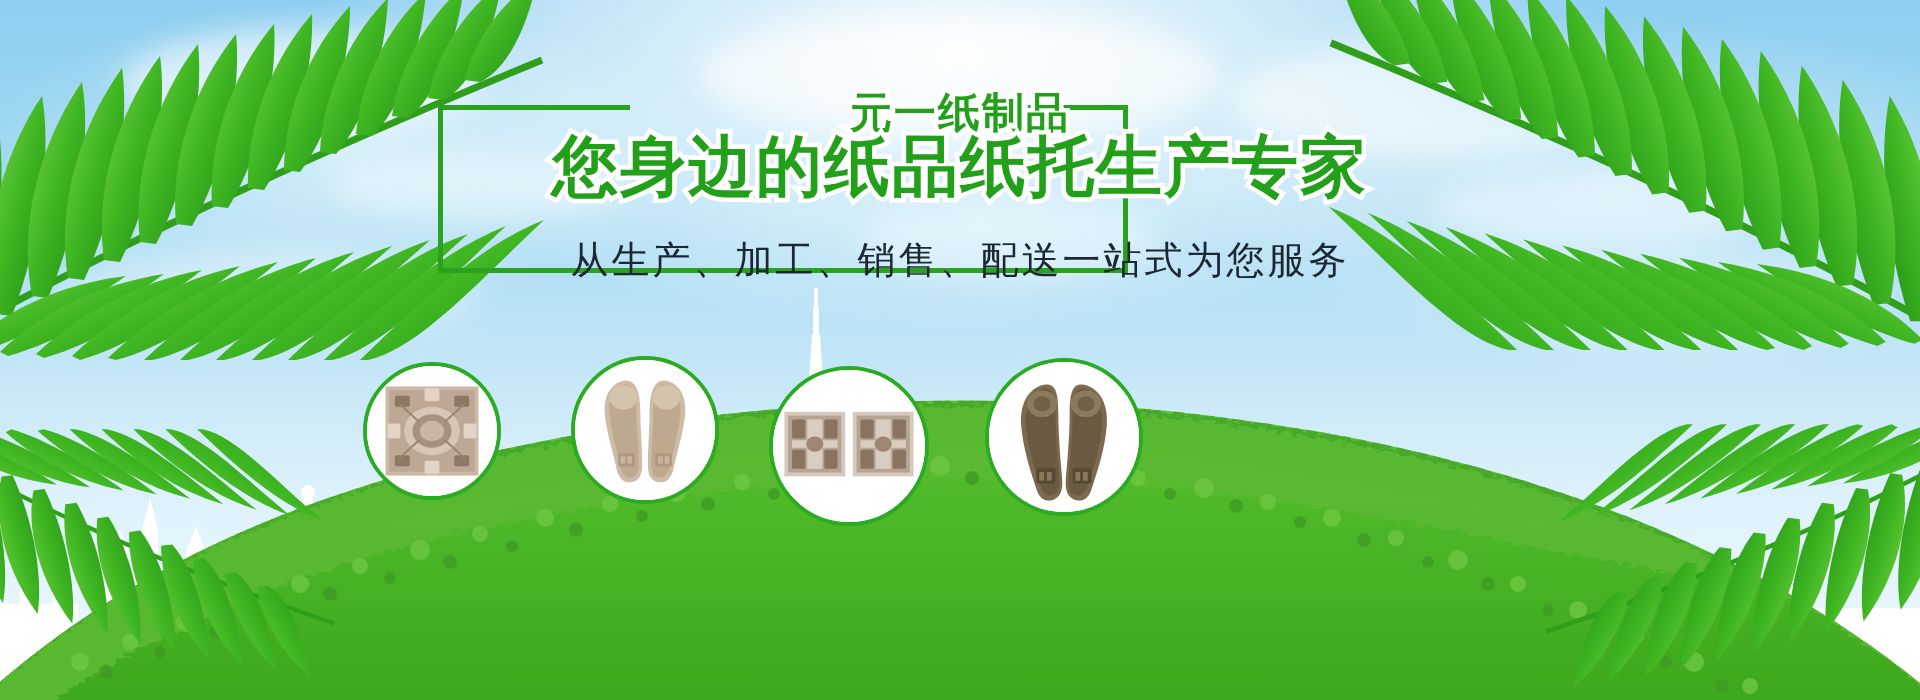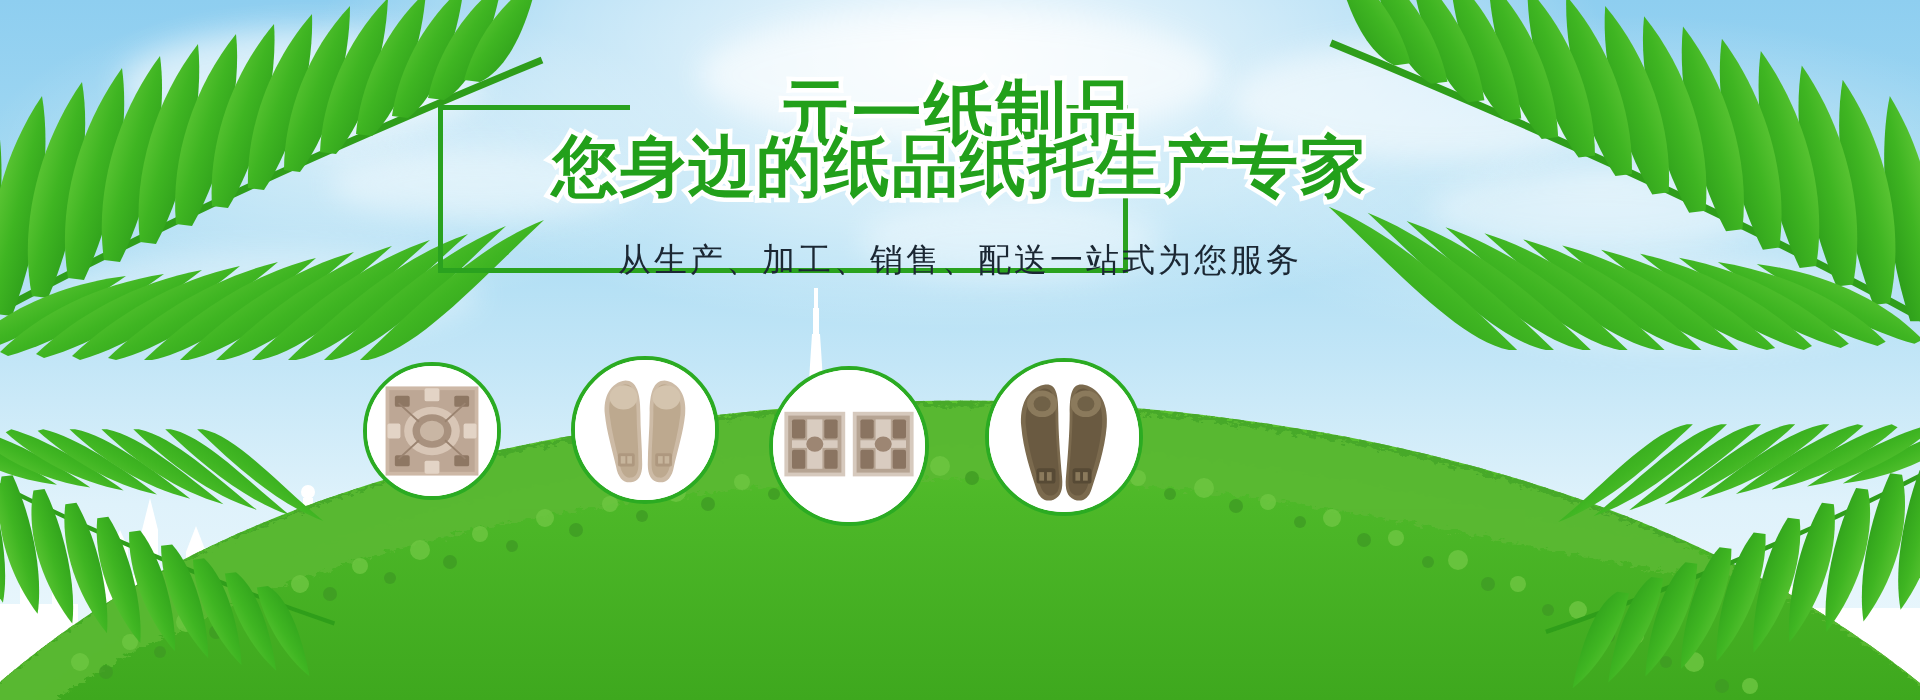--- a/index.html
+++ b/index.html
@@ -63,27 +63,27 @@
     position:absolute;
     width:1920px;
     text-align:center;
     font-weight:bold;
     color:#22a01a;
     letter-spacing:2px;
     white-space:nowrap;
     -webkit-text-stroke:9px #ffffff;
     paint-order:stroke fill;
   }
-  #title-line1 { top:78px;  font-size:70px; line-height:70px; }
+  #title-line1 { top:78px;  font-size:42px; line-height:70px; }
   #title-line2 { top:128px; font-size:66px; line-height:76px; }
 
   #subtitle {
     position:absolute; top:236px; width:1920px;
     text-align:center;
-    font-size:33px; line-height:48px;
+    font-size:38px; line-height:48px;
     color:#1b2733;
     letter-spacing:3px;
     white-space:nowrap;
   }
 
   
   .pcircle {
     position:absolute;
     border-radius:50%;
     background:#ffffff;

